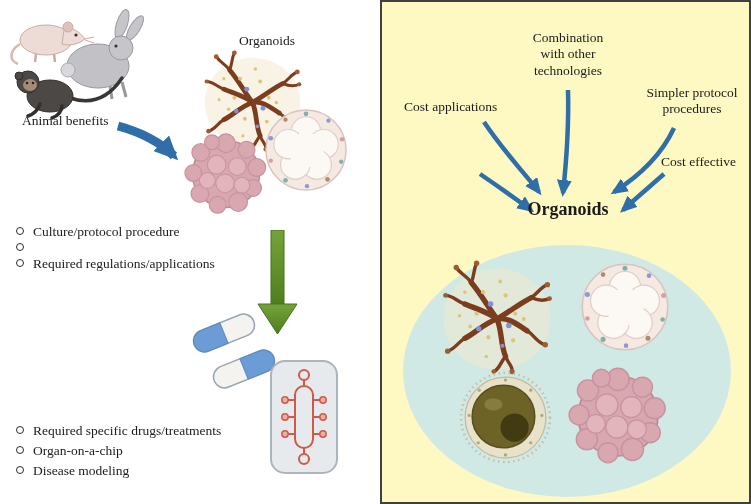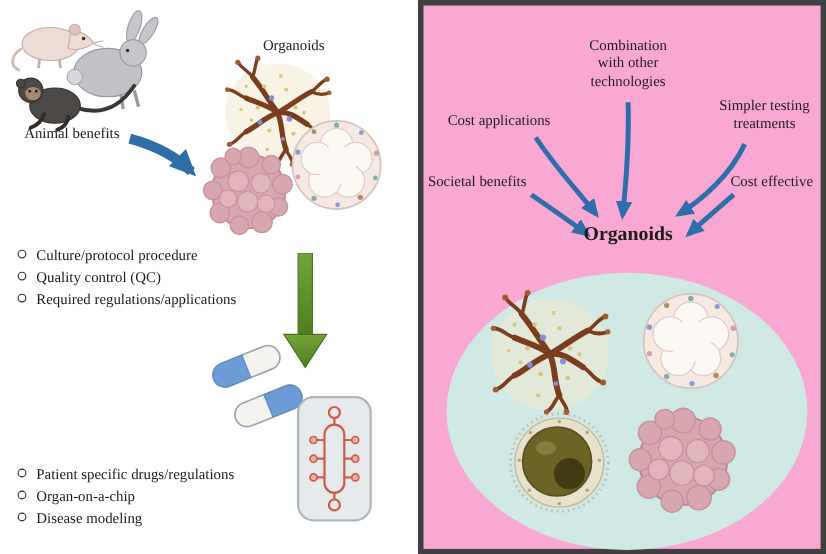--- a/index.html
+++ b/index.html
@@ -11,21 +11,21 @@
 
   
   #left-panel{position:absolute;left:0;top:0;width:380px;height:504px;background:#ffffff;}
   .bullet-list{position:absolute;font-size:13.5px;}
   .bullet-item{display:flex;align-items:baseline;margin:0 0 4px 0;line-height:1.18;}
   .bullet-dot{flex:0 0 auto;width:6px;height:6px;border:1.2px solid #2b2b2b;border-radius:50%;
               margin-right:9px;margin-left:6px;position:relative;top:-1px;}
 
   
   #right-panel{position:absolute;left:380px;top:0;width:371px;height:504px;
-               background:#f9a8d4;border:5px solid #404040;box-sizing:border-box;}
+               background:#fef9c3;border:2px solid #404040;box-sizing:border-box;}
   #organoid-ellipse{position:absolute;left:21px;top:243px;width:328px;height:252px;
                     background:#d0e9e4;border-radius:50%;}
   #right-organoids-title{position:absolute;left:131px;top:197px;width:110px;text-align:center;
                          font-size:18px;font-weight:bold;}
 </style>
 </head>
 <body>
 
 <div id="figure">
 
@@ -182,21 +182,20 @@
       </g>
     </svg>
 
     <div class="bullet-list" style="left:10px;top:224px;width:290px;">
       <div class="bullet-item">
         <span class="bullet-dot"></span>
         <span>Culture/protocol procedure</span>
       </div>
       <div class="bullet-item">
         <span class="bullet-dot"></span>
-        <span>Quality control (QC)</span>
       </div>
       <div class="bullet-item">
         <span class="bullet-dot"></span>
         <span>Required regulations/applications</span>
       </div>
     </div>
 
     <svg class="abs" style="left:256px;top:230px;" width="44" height="106" viewBox="0 0 44 106">
       <defs>
         <linearGradient id="gg" x1="0" y1="0" x2="0" y2="1">
@@ -240,42 +239,41 @@
           <circle cx="21" cy="76" r="3.2"></circle>
         <circle cx="59" cy="42" r="3.2"></circle>
           <circle cx="59" cy="59" r="3.2"></circle>
           <circle cx="59" cy="76" r="3.2"></circle>
       </g>
     </svg>
 
     <div class="bullet-list" style="left:10px;top:423px;width:300px;">
       <div class="bullet-item">
         <span class="bullet-dot"></span>
-        <span>Patient specific drugs/regulations</span>
+        <span>Required specific drugs/treatments</span>
       </div>
       <div class="bullet-item">
         <span class="bullet-dot"></span>
         <span>Organ-on-a-chip</span>
       </div>
       <div class="bullet-item">
         <span class="bullet-dot"></span>
         <span>Disease modeling</span>
       </div>
     </div>
   </div>
 
   <div id="right-panel">
 
     <div class="abs label center" style="left:140px;top:28px;width:92px;">Combination with other technologies</div>
 
     <div class="abs label" style="left:22px;top:97px;width:125px;">Cost applications</div>
 
-    <div class="abs label center" style="left:260px;top:83px;width:100px;">Simpler testing treatments</div>
-
-    <div class="abs label" style="left:4px;top:152px;width:110px;">Societal benefits</div>
+    <div class="abs label center" style="left:260px;top:83px;width:100px;">Simpler protocol procedures</div>
+
 
     <div class="abs label" style="left:279px;top:152px;width:92px;">Cost effective</div>
 
     <svg class="abs" style="left:0;top:0;" width="365" height="498" viewBox="0 0 365 498">
       <defs>
         <marker id="ah2" markerUnits="userSpaceOnUse" markerWidth="18" markerHeight="15" refX="13" refY="7.5" orient="auto">
             <path d="M0,0 L17,7.5 L0,15 Z" fill="#2f6ea9"></path>
           </marker>
       </defs>
       <g fill="none" stroke="#2f6ea9" stroke-width="4.5">

